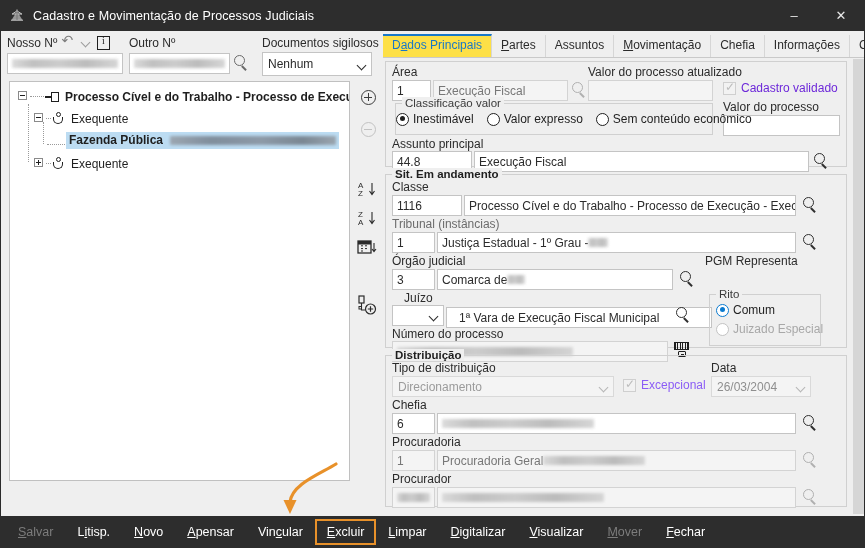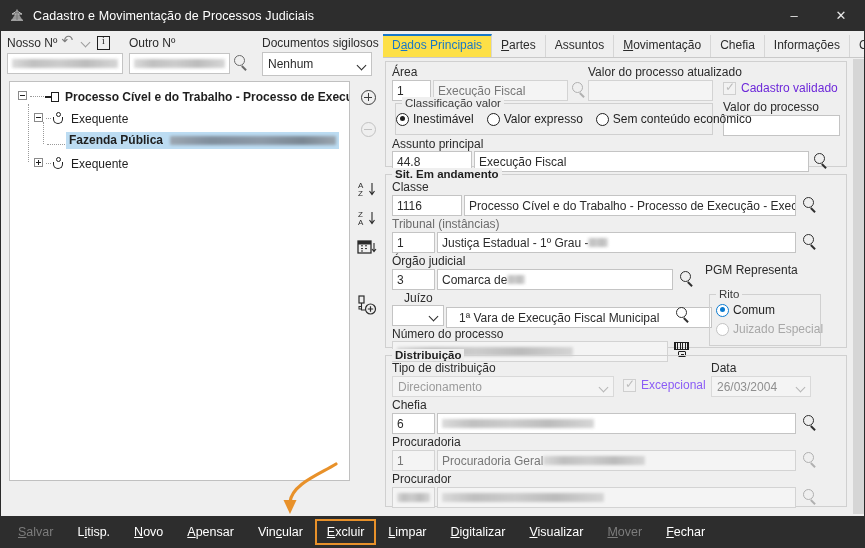--- a/index.html
+++ b/index.html
@@ -536,21 +536,21 @@
       <div class="abs lbl" style="left:9px; top:195px;">Órgão judicial</div>
       <div class="fld" style="left:9px; top:210px; width:43px; position:absolute;">
         <span>3</span>
       </div>
       <div class="fld" style="left:54px; top:210px; width:236px; position:absolute;">
         <span>Comarca de </span>
         <span class="redact" style="width:18px;"></span>
       </div>
       <div class="abs" style="left:296px; top:212px;"><span class="mag dk"></span></div>
 
-      <div class="abs lbl" style="left:322px; top:195px;margin-top:9px;">PGM Representa</div>
+      <div class="abs lbl" style="left:322px; top:195px;">PGM Representa</div>
 
       <div class="abs lbl" style="left:21px; top:232px;">Juízo</div>
       <div class="combo" style="left:9px; top:246px; width:52px; position:absolute;">
         <span></span>
         <span class="chev"></span>
       </div>
       <div class="fld" style="left:63px; top:248px; width:266px; position:absolute;padding-left:12px;">
         <span>1ª Vara de Execução Fiscal Municipal</span>
       </div>
       <div class="abs" style="left:292px; top:248px;"><span class="mag dk"></span></div>

